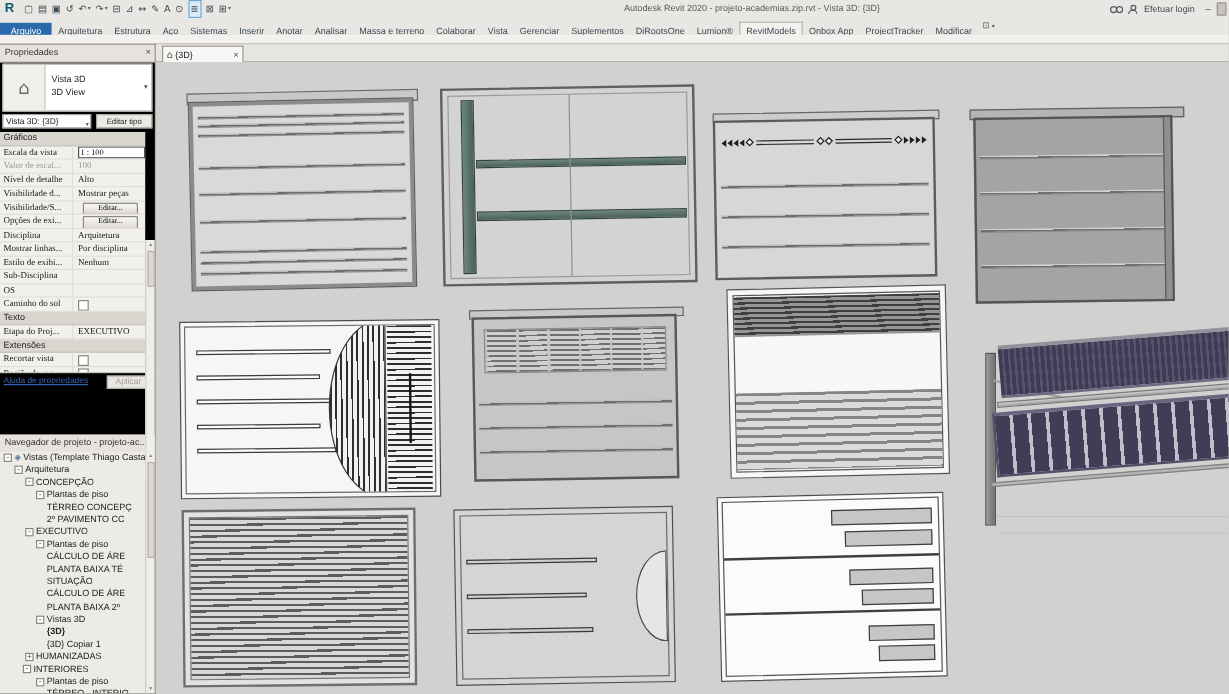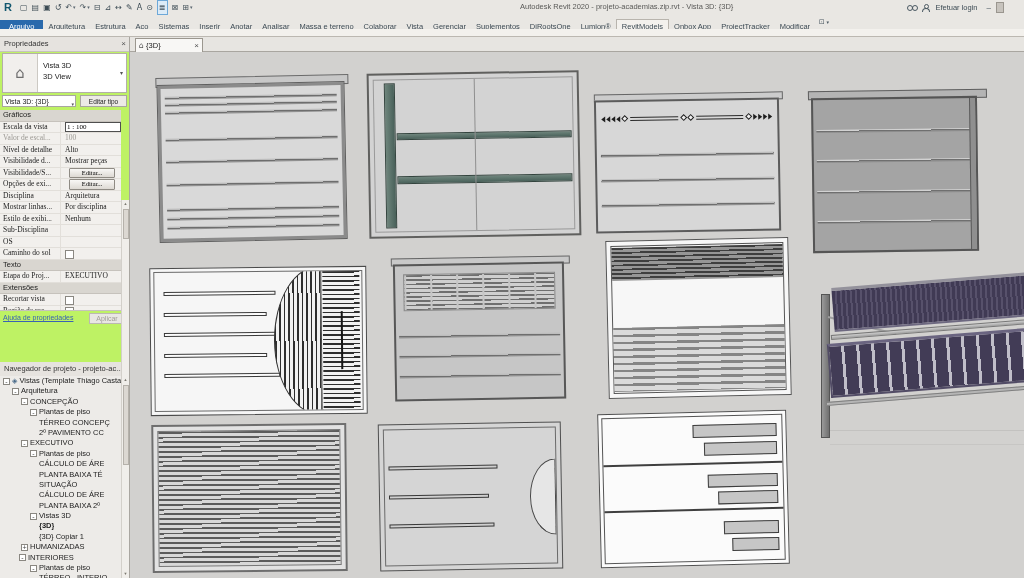--- a/index.html
+++ b/index.html
@@ -11,40 +11,40 @@
   }
   .abs{position:absolute;box-sizing:border-box;}
   
   #titlebar{position:absolute;left:0;top:0;width:1024px;height:15px;background:#e9e7e3;}
   #logo{position:absolute;left:4px;top:1px;font-size:11px;font-weight:bold;color:#12576f;line-height:13px;}
   #qat{position:absolute;left:20px;top:1px;height:13px;display:flex;align-items:center;gap:4px;}
   .qicon{font-family:"DejaVu Sans",sans-serif;font-size:8px;color:#3d4c55;line-height:13px;}
   .qicon.drop{font-size:5px;margin-left:-3px;color:#5a6770;}
   .qicon.hl{border:1px solid #6da8d8;background:#dcebf7;padding:0 1px;}
   #title{position:absolute;left:520px;top:2px;font-size:7.5px;color:#5a5a58;white-space:nowrap;}
-  #tb-right{position:absolute;right:20px;top:1px;height:13px;display:flex;align-items:center;gap:5px;}
+  #tb-right{position:absolute;right:2px;top:1px;height:13px;display:flex;align-items:center;gap:5px;}
   .binoc{position:relative;width:10px;height:7px;display:inline-block;}
   .binoc::before,.binoc::after{content:"";position:absolute;top:1px;width:4px;height:4px;border:1px solid #4c5a63;border-radius:50%;}
   .binoc::before{left:0;} .binoc::after{left:5px;}
   .person{position:relative;width:8px;height:8px;display:inline-block;}
   .person::before{content:"";position:absolute;left:2px;top:0;width:3px;height:3px;border:1px solid #4c5a63;border-radius:50%;}
   .person::after{content:"";position:absolute;left:0;top:4px;width:6px;height:3px;border:1px solid #4c5a63;border-bottom:none;border-radius:4px 4px 0 0;}
   #login{font-size:7.5px;color:#3e4c55;white-space:nowrap;}
   #minim{font-size:8px;color:#3e4c55;margin-left:4px;}
   .edgeclip{width:6px;height:9px;background:#c7c3bd;border:1px solid #9a968f;display:inline-block;}
   
   #tabrow{position:absolute;left:0;top:15px;width:1024px;height:14px;background:#e9e7e3;white-space:nowrap;}
   .tab{display:inline-block;font-size:7.5px;line-height:14px;padding:0 5px;color:#3c4a54;}
   .tab.file{background:#2969ac;color:#fff;padding:0 9px;}
   .tab.active{background:#f3f1ed;border:1px solid #b8b4ad;border-bottom:none;line-height:13px;}
   #panelicons{position:absolute;right:195px;top:0;font-size:7px;color:#4c5a63;line-height:14px;}
   #panelicons .caret{font-size:5px;}
   #ribbonstrip{position:absolute;left:0;top:29px;width:1024px;height:8px;background:#f3f1ed;border-bottom:1px solid #bcb8b1;box-sizing:border-box;}
   
-  #leftpanel{position:absolute;left:0;top:37px;width:130px;bottom:0;background:#bef264;border-right:1px solid #a9a6a0;box-sizing:border-box;}
+  #leftpanel{position:absolute;left:0;top:37px;width:130px;bottom:0;background:#000000;border-right:1px solid #a9a6a0;box-sizing:border-box;}
   .palhead{position:relative;height:14px;background:#e6e3df;border-bottom:1px solid #c6c2bc;font-size:7.5px;line-height:14px;color:#333;padding-left:4px;white-space:nowrap;overflow:hidden;}
   .palclose{position:absolute;right:3px;top:0;font-size:8px;color:#555;line-height:14px;}
   #typebox{position:relative;height:40px;margin:1px 2px;background:#fff;border:1px solid #b3afa9;box-sizing:border-box;}
   #typeicon{position:absolute;left:0;top:0;width:34px;height:38px;background:#f1efec;border-right:1px solid #ccc9c3;font-size:15px;color:#6e6e6e;text-align:center;line-height:38px;font-family:"DejaVu Sans",sans-serif;}
   #typename{position:absolute;left:40px;top:7px;font-size:7.5px;color:#222;}
   #typefam{position:absolute;left:40px;top:18px;font-size:7.5px;color:#222;}
   #typecaret{position:absolute;right:3px;top:15px;font-size:6px;color:#555;}
   #selrow{position:relative;height:16px;}
   #selbox{position:absolute;left:2px;top:1px;width:74px;height:12px;background:#fff;border:1px solid #a9a6a0;font-size:7px;line-height:11px;padding-left:2px;color:#222;box-sizing:border-box;white-space:nowrap;overflow:hidden;}
   #selbox .caret{position:absolute;right:1px;top:3px;font-size:5px;color:#555;}

